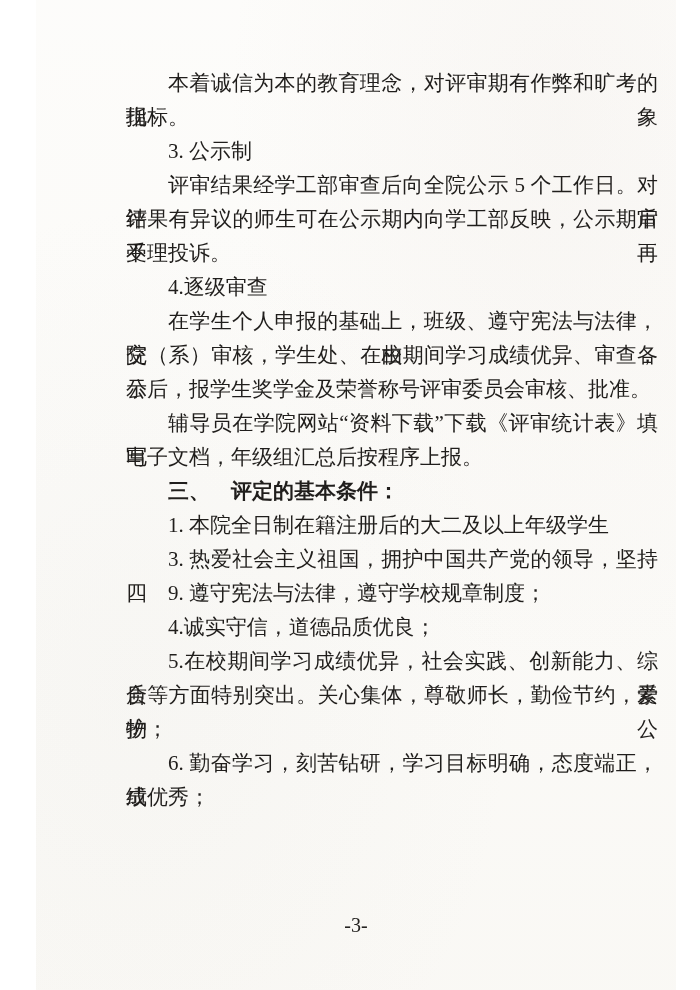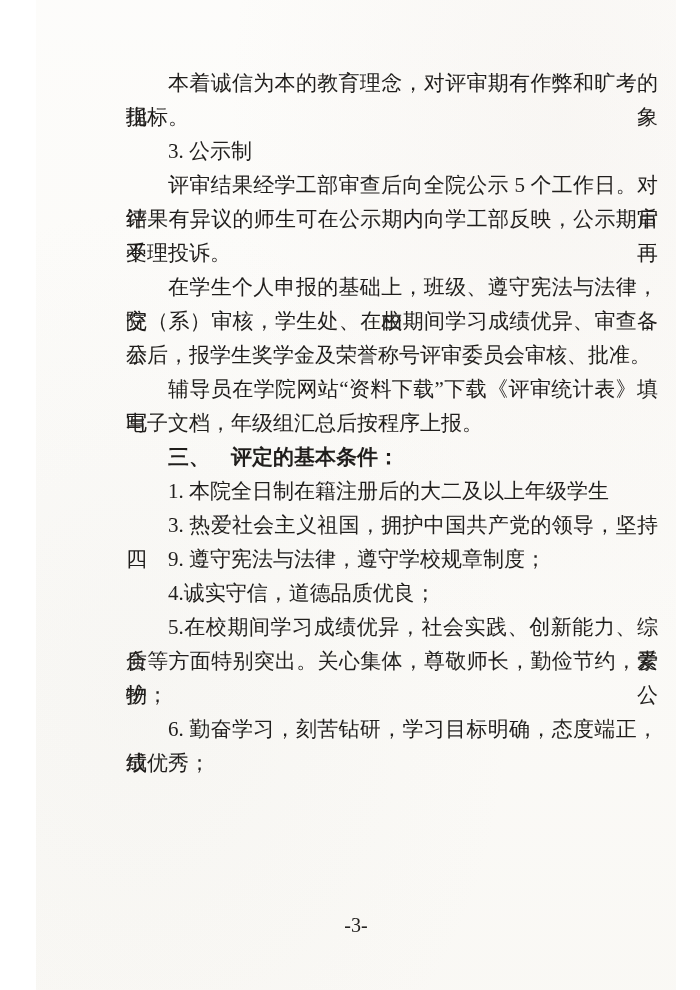--- a/index.html
+++ b/index.html
@@ -55,20 +55,21 @@
 <body>
 
 <div class="page">
   <div class="text-block">
       <div class="line indent fill">本着诚信为本的教育理念，对评审期有作弊和旷考的现象</div>
       <div class="line">指标。</div>
       <div class="line indent">3. 公示制</div>
       <div class="line indent fill">评审结果经学工部审查后向全院公示 5 个工作日。对评审</div>
       <div class="line fill">结果有异议的师生可在公示期内向学工部反映，公示期后不再</div>
       <div class="line">受理投诉。</div>
+      <div class="line indent">4.逐级审查</div>
       <div class="line indent fill">在学生个人申报的基础上，班级、遵守宪法与法律，交由各</div>
       <div class="line fill">院（系）审核，学生处、在校期间学习成绩优异、审查，公</div>
       <div class="line">示后，报学生奖学金及荣誉称号评审委员会审核、批准。</div>
       <div class="line indent fill">辅导员在学院网站“资料下载”下载《评审统计表》填写</div>
       <div class="line">电子文档，年级组汇总后按程序上报。</div>
       <div class="line indent bold">三、　评定的基本条件：</div>
       <div class="line indent">1. 本院全日制在籍注册后的大二及以上年级学生</div>
       <div class="line indent fill">3. 热爱社会主义祖国，拥护中国共产党的领导，坚持四</div>
       <div class="line indent">9. 遵守宪法与法律，遵守学校规章制度；</div>
       <div class="line indent">4.诚实守信，道德品质优良；</div>

